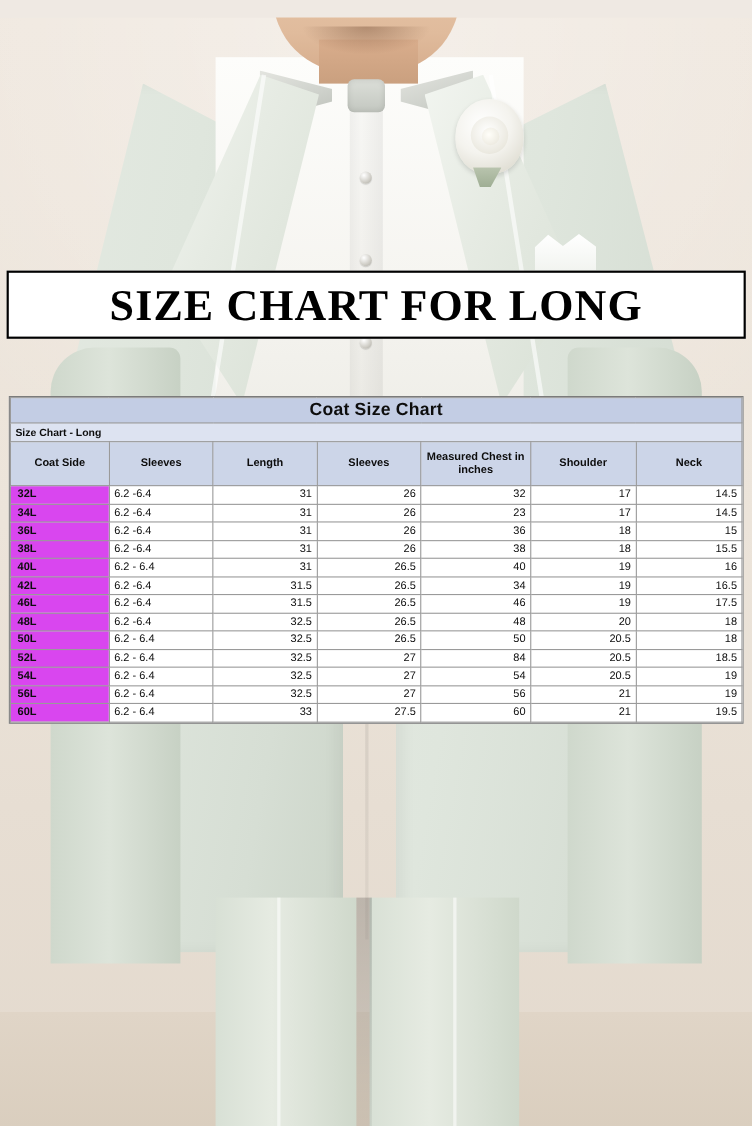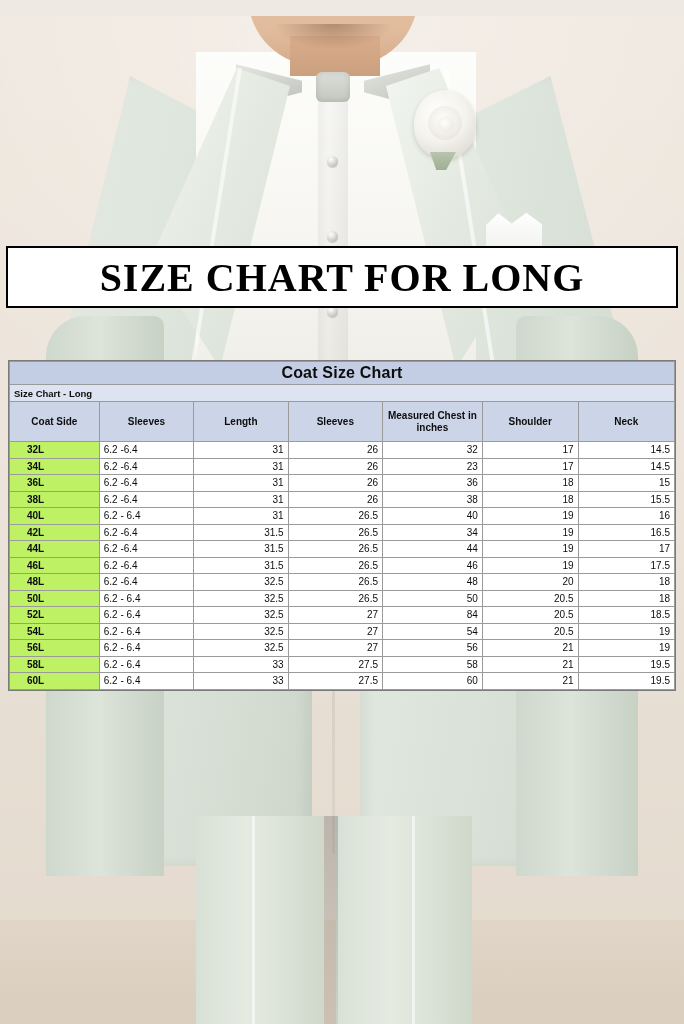--- a/index.html
+++ b/index.html
@@ -295,25 +295,25 @@
     vertical-align: middle;
   }
   tbody td {
     height: 16.5px;
     font-size: 10px;
     background: #ffffff;
     text-align: right;
     white-space: nowrap;
   }
   tbody td.size-cell {
-    background: #bef264;
+    background: #d946ef;
     text-align: left;
     font-weight: bold;
     font-size: 10px;
-    padding-left: 17px;
+    padding-left: 6px;
   }
   tbody td.height-cell {
     text-align: left;
     padding-left: 4px;
   }
   .col-size    { width: 13.5%; }
   .col-height  { width: 14.2%; }
   .col-length  { width: 14.2%; }
   .col-sleeves { width: 14.2%; }
   .col-chest   { width: 15.0%; }
@@ -448,29 +448,20 @@
           <tr>
             <td class="size-cell">42L</td>
             <td class="height-cell">6.2 -6.4</td>
             <td>31.5</td>
             <td>26.5</td>
             <td>34</td>
             <td>19</td>
             <td>16.5</td>
           </tr>
           <tr>
-            <td class="size-cell">44L</td>
-            <td class="height-cell">6.2 -6.4</td>
-            <td>31.5</td>
-            <td>26.5</td>
-            <td>44</td>
-            <td>19</td>
-            <td>17</td>
-          </tr>
-          <tr>
             <td class="size-cell">46L</td>
             <td class="height-cell">6.2 -6.4</td>
             <td>31.5</td>
             <td>26.5</td>
             <td>46</td>
             <td>19</td>
             <td>17.5</td>
           </tr>
           <tr>
             <td class="size-cell">48L</td>
@@ -511,29 +502,20 @@
           <tr>
             <td class="size-cell">56L</td>
             <td class="height-cell">6.2 - 6.4</td>
             <td>32.5</td>
             <td>27</td>
             <td>56</td>
             <td>21</td>
             <td>19</td>
           </tr>
           <tr>
-            <td class="size-cell">58L</td>
-            <td class="height-cell">6.2 - 6.4</td>
-            <td>33</td>
-            <td>27.5</td>
-            <td>58</td>
-            <td>21</td>
-            <td>19.5</td>
-          </tr>
-          <tr>
             <td class="size-cell">60L</td>
             <td class="height-cell">6.2 - 6.4</td>
             <td>33</td>
             <td>27.5</td>
             <td>60</td>
             <td>21</td>
             <td>19.5</td>
           </tr>
         </tbody>
     </table>

